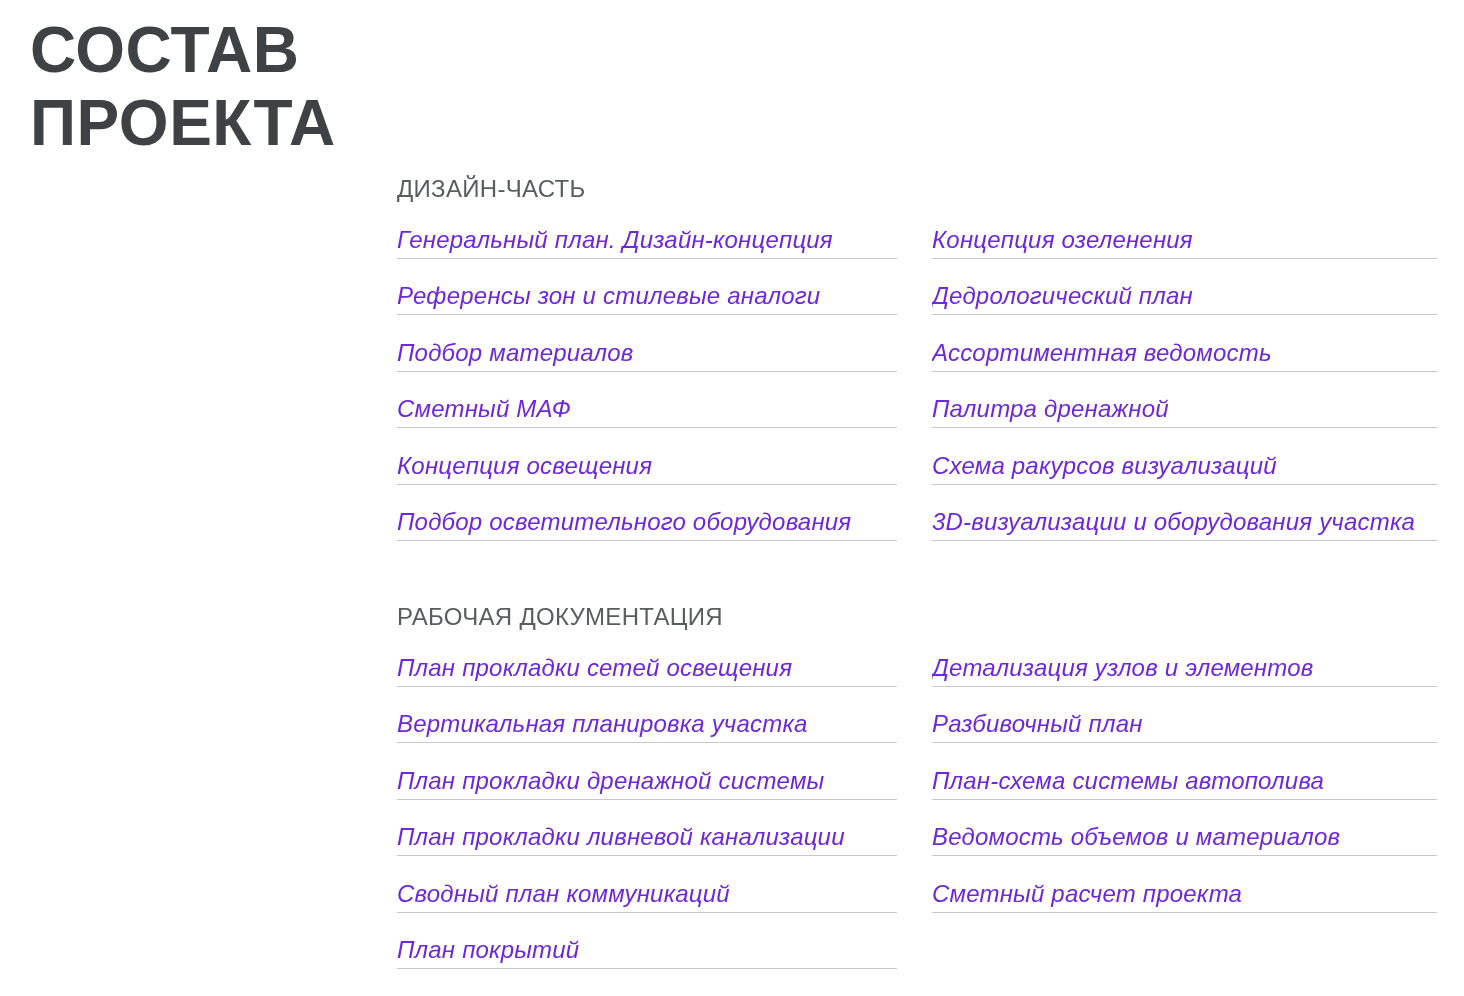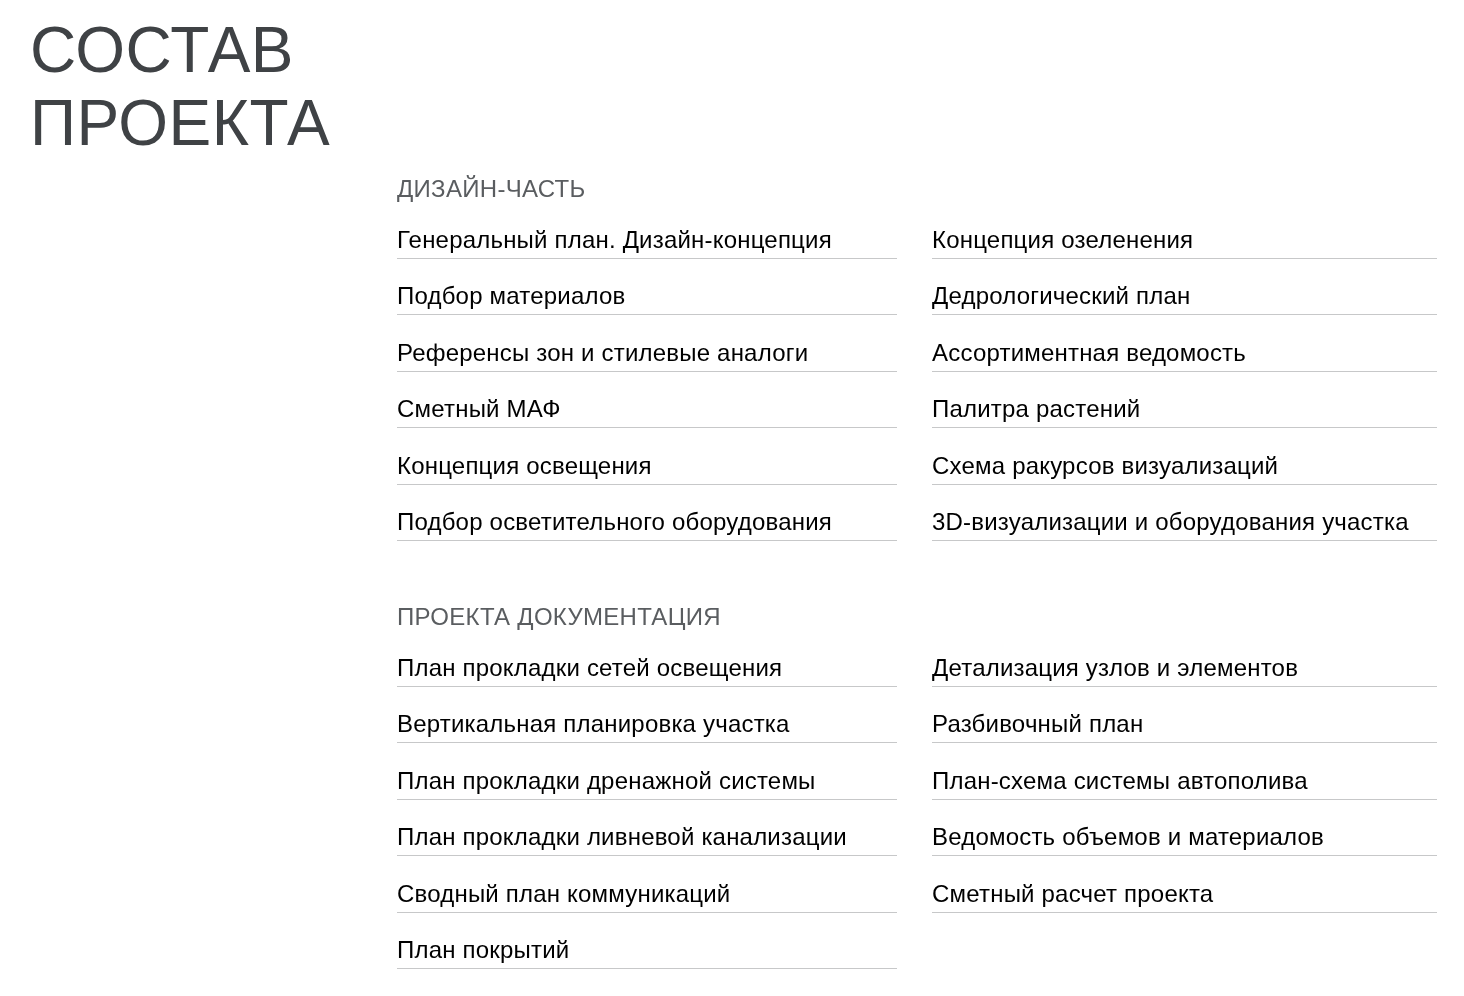--- a/index.html
+++ b/index.html
@@ -15,21 +15,21 @@
     font-family: "Liberation Sans", "DejaVu Sans", sans-serif;
   }
 
   
   .page-title {
     position: absolute;
     left: 30px;
     top: 14px;
     font-size: 64px;
     line-height: 73px;
-    font-weight: 400;
+    font-weight: 700;
     color: #3f4245;
     letter-spacing: 0.5px;
   }
 
   
   .section {
     position: absolute;
     left: 397px;
     width: 1040px;
   }
@@ -57,45 +57,46 @@
     border-bottom: 1px solid #c7c8c9;
     display: flex;
     align-items: flex-end;
     padding-bottom: 4px;
     overflow: hidden;
   }
   .item-label {
     font-size: 24px;
     line-height: 28px;
     font-weight: 300;
-    color: #000000;
+    color: #6d28d9;
     letter-spacing: 0.2px;
     white-space: nowrap;
+    font-style: italic;
   }
 </style>
 </head>
 <body>
 
 <div class="page-title">
   <div>СОСТАВ</div>
   <div>ПРОЕКТА</div>
 </div>
 
 <div class="section section-design">
   <div class="section-heading">ДИЗАЙН-ЧАСТЬ</div>
   <div class="cols">
     <div class="col left">
       <div class="item">
           <span class="item-label">Генеральный план. Дизайн-концепция</span>
         </div>
       <div class="item">
-          <span class="item-label">Подбор материалов</span>
+          <span class="item-label">Референсы зон и стилевые аналоги</span>
         </div>
       <div class="item">
-          <span class="item-label">Референсы зон и стилевые аналоги</span>
+          <span class="item-label">Подбор материалов</span>
         </div>
       <div class="item">
           <span class="item-label">Сметный МАФ</span>
         </div>
       <div class="item">
           <span class="item-label">Концепция освещения</span>
         </div>
       <div class="item">
           <span class="item-label">Подбор осветительного оборудования</span>
         </div>
@@ -104,34 +105,34 @@
       <div class="item">
           <span class="item-label">Концепция озеленения</span>
         </div>
       <div class="item">
           <span class="item-label">Дедрологический план</span>
         </div>
       <div class="item">
           <span class="item-label">Ассортиментная ведомость</span>
         </div>
       <div class="item">
-          <span class="item-label">Палитра растений</span>
+          <span class="item-label">Палитра дренажной</span>
         </div>
       <div class="item">
           <span class="item-label">Схема ракурсов визуализаций</span>
         </div>
       <div class="item">
           <span class="item-label">3D-визуализации и оборудования участка</span>
         </div>
     </div>
   </div>
 </div>
 
 <div class="section section-docs">
-  <div class="section-heading">ПРОЕКТА ДОКУМЕНТАЦИЯ</div>
+  <div class="section-heading">РАБОЧАЯ ДОКУМЕНТАЦИЯ</div>
   <div class="cols">
     <div class="col left">
       <div class="item">
           <span class="item-label">План прокладки сетей освещения</span>
         </div>
       <div class="item">
           <span class="item-label">Вертикальная планировка участка</span>
         </div>
       <div class="item">
           <span class="item-label">План прокладки дренажной системы</span>

